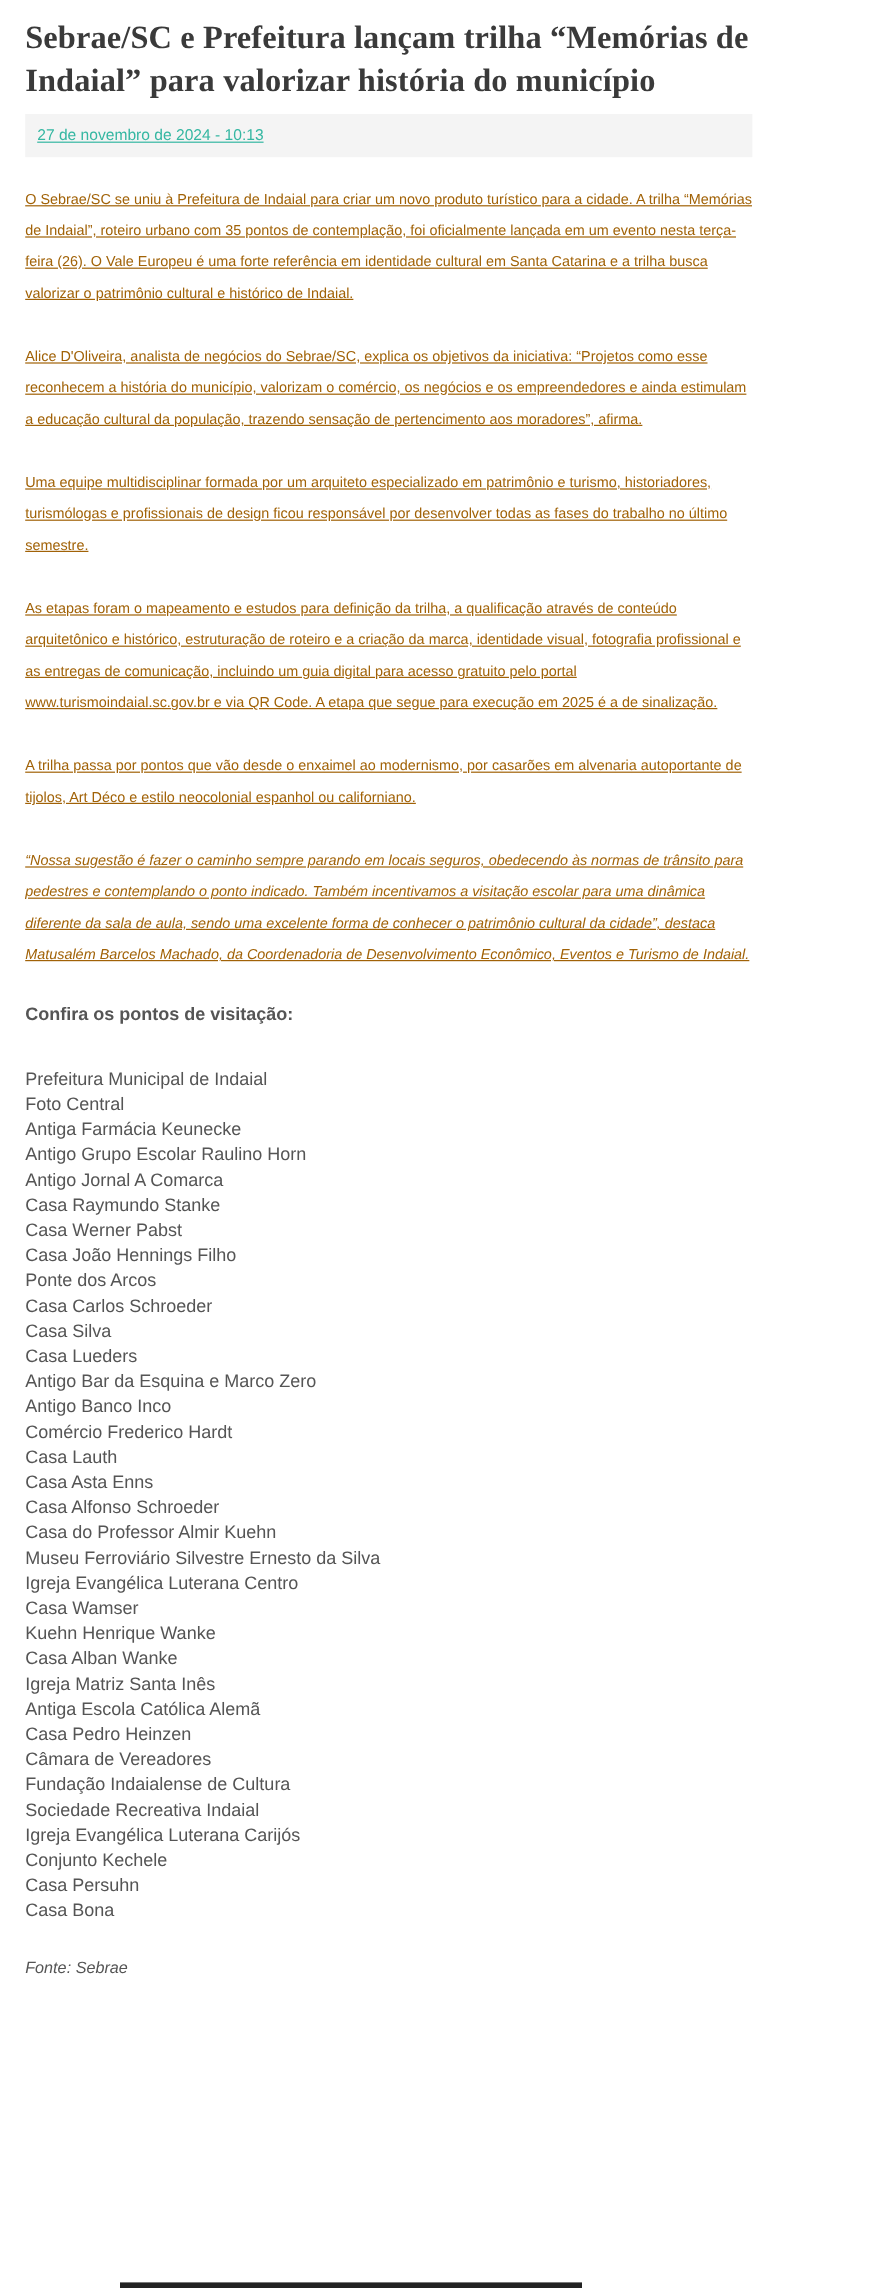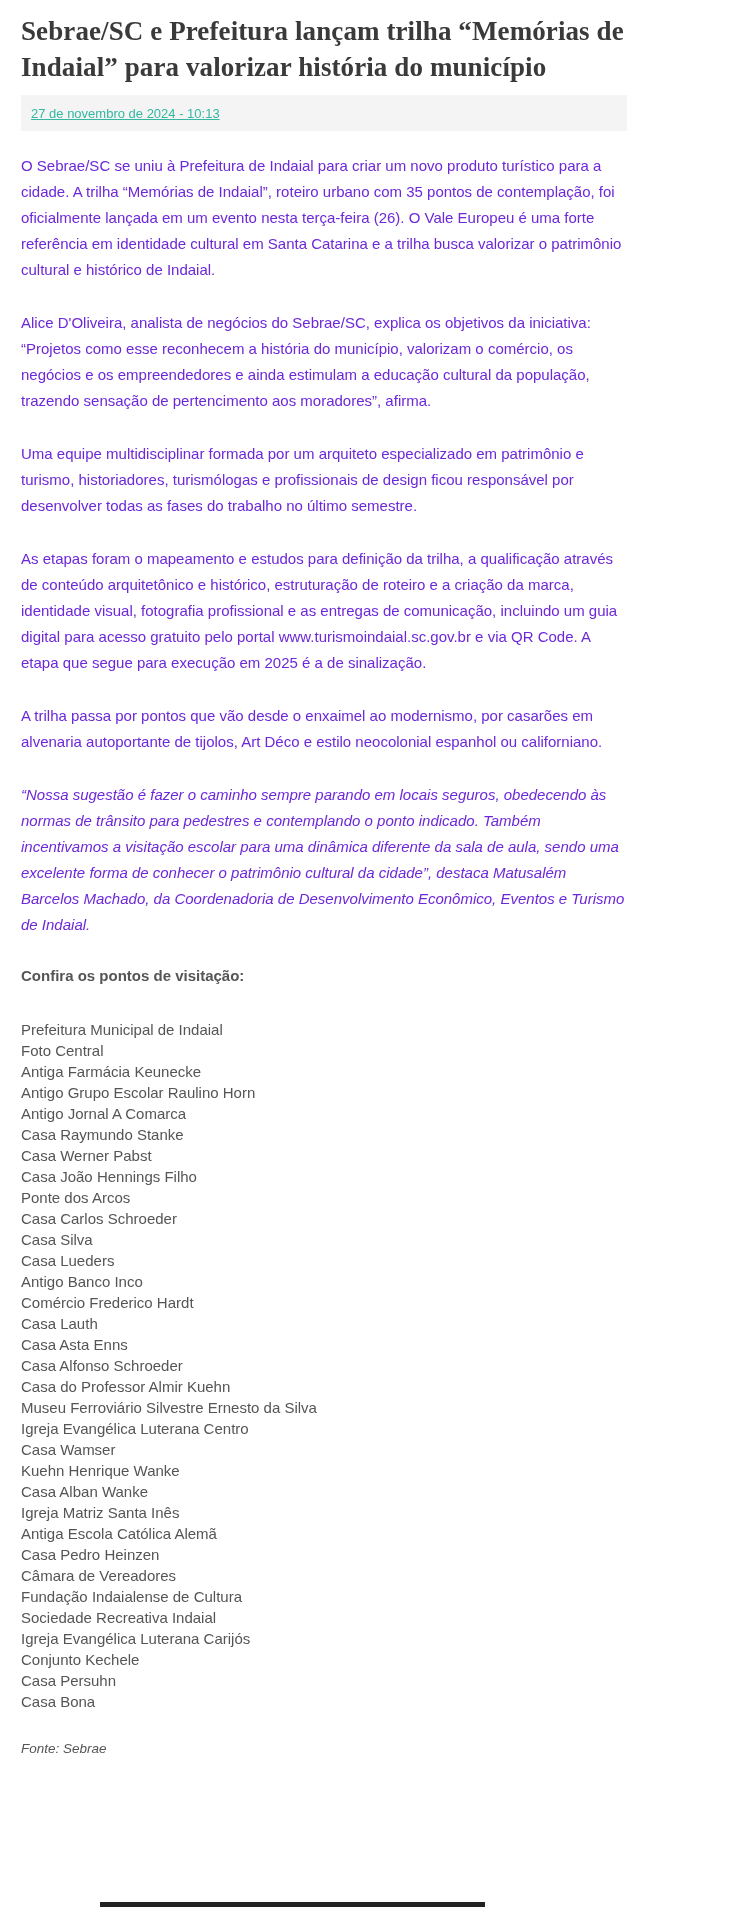--- a/index.html
+++ b/index.html
@@ -30,24 +30,25 @@
     padding: 9px 10px;
     margin-bottom: 22px;
   }
   .date-text {
     color: #35b7a2;
     font-size: 13px;
     line-height: 16px;
     text-decoration: underline;
   }
   .body-text .para {
-    font-size: 15px;
+    font-size: 12px;
     line-height: 26px;
-    color: #6d28d9;
+    color: #a16207;
     margin-bottom: 27px;
+    text-decoration: underline;
   }
   .para.italic { font-style: italic; }
   .list-header {
     font-size: 15px;
     line-height: 22px;
     font-weight: bold;
     color: #555555;
     margin-bottom: 18px;
   }
   ul.places {
@@ -107,20 +108,21 @@
         <li>Antiga Farmácia Keunecke</li>
         <li>Antigo Grupo Escolar Raulino Horn</li>
         <li>Antigo Jornal A Comarca</li>
         <li>Casa Raymundo Stanke</li>
         <li>Casa Werner Pabst</li>
         <li>Casa João Hennings Filho</li>
         <li>Ponte dos Arcos</li>
         <li>Casa Carlos Schroeder</li>
         <li>Casa Silva</li>
         <li>Casa Lueders</li>
+        <li>Antigo Bar da Esquina e Marco Zero</li>
         <li>Antigo Banco Inco</li>
         <li>Comércio Frederico Hardt</li>
         <li>Casa Lauth</li>
         <li>Casa Asta Enns</li>
         <li>Casa Alfonso Schroeder</li>
         <li>Casa do Professor Almir Kuehn</li>
         <li>Museu Ferroviário Silvestre Ernesto da Silva</li>
         <li>Igreja Evangélica Luterana Centro</li>
         <li>Casa Wamser</li>
         <li>Kuehn Henrique Wanke</li>

